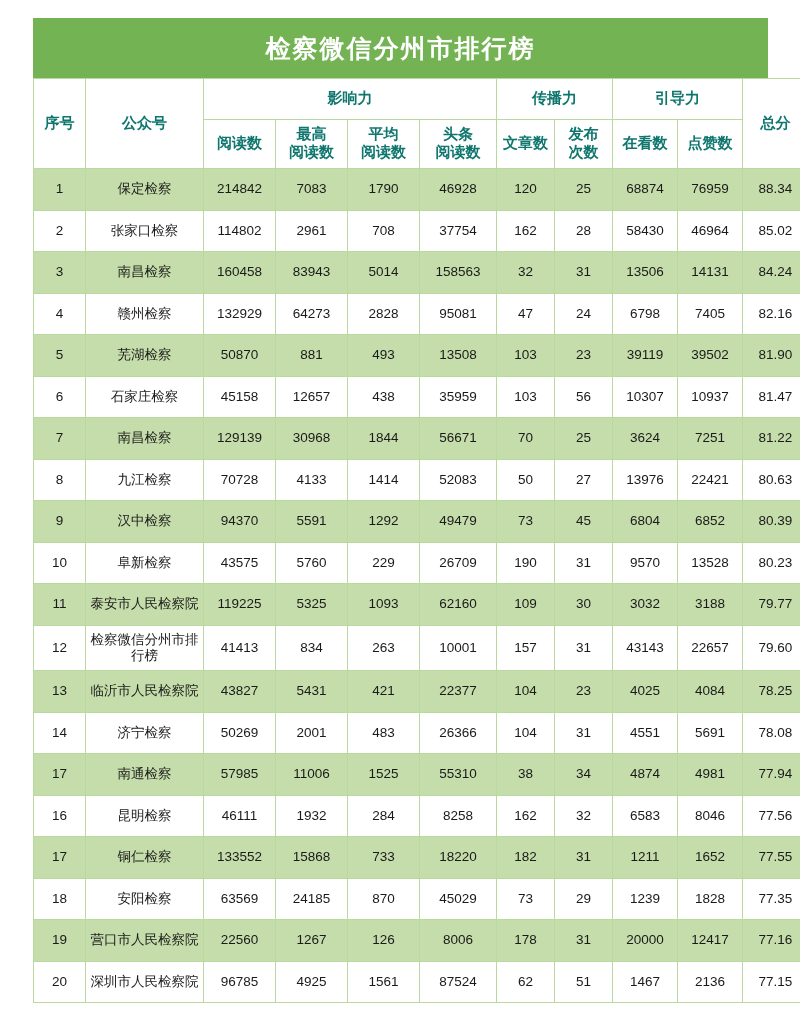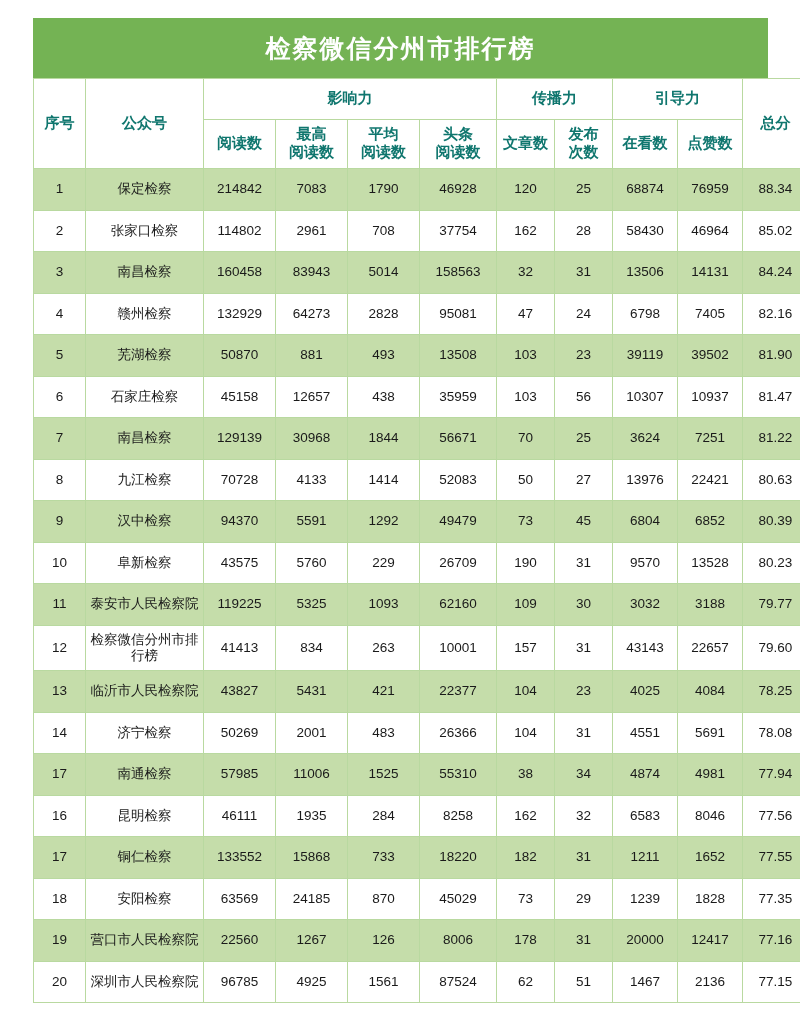--- a/index.html
+++ b/index.html
@@ -347,21 +347,21 @@
             <td>38</td>
             <td>34</td>
             <td>4874</td>
             <td>4981</td>
             <td>77.94</td>
           </tr>
           <tr class="plain">
             <td>16</td>
             <td class="name-cell">昆明检察</td>
             <td>46111</td>
-            <td>1935</td>
+            <td>1932</td>
             <td>284</td>
             <td>8258</td>
             <td>162</td>
             <td>32</td>
             <td>6583</td>
             <td>8046</td>
             <td>77.56</td>
           </tr>
           <tr class="shade">
             <td>17</td>

